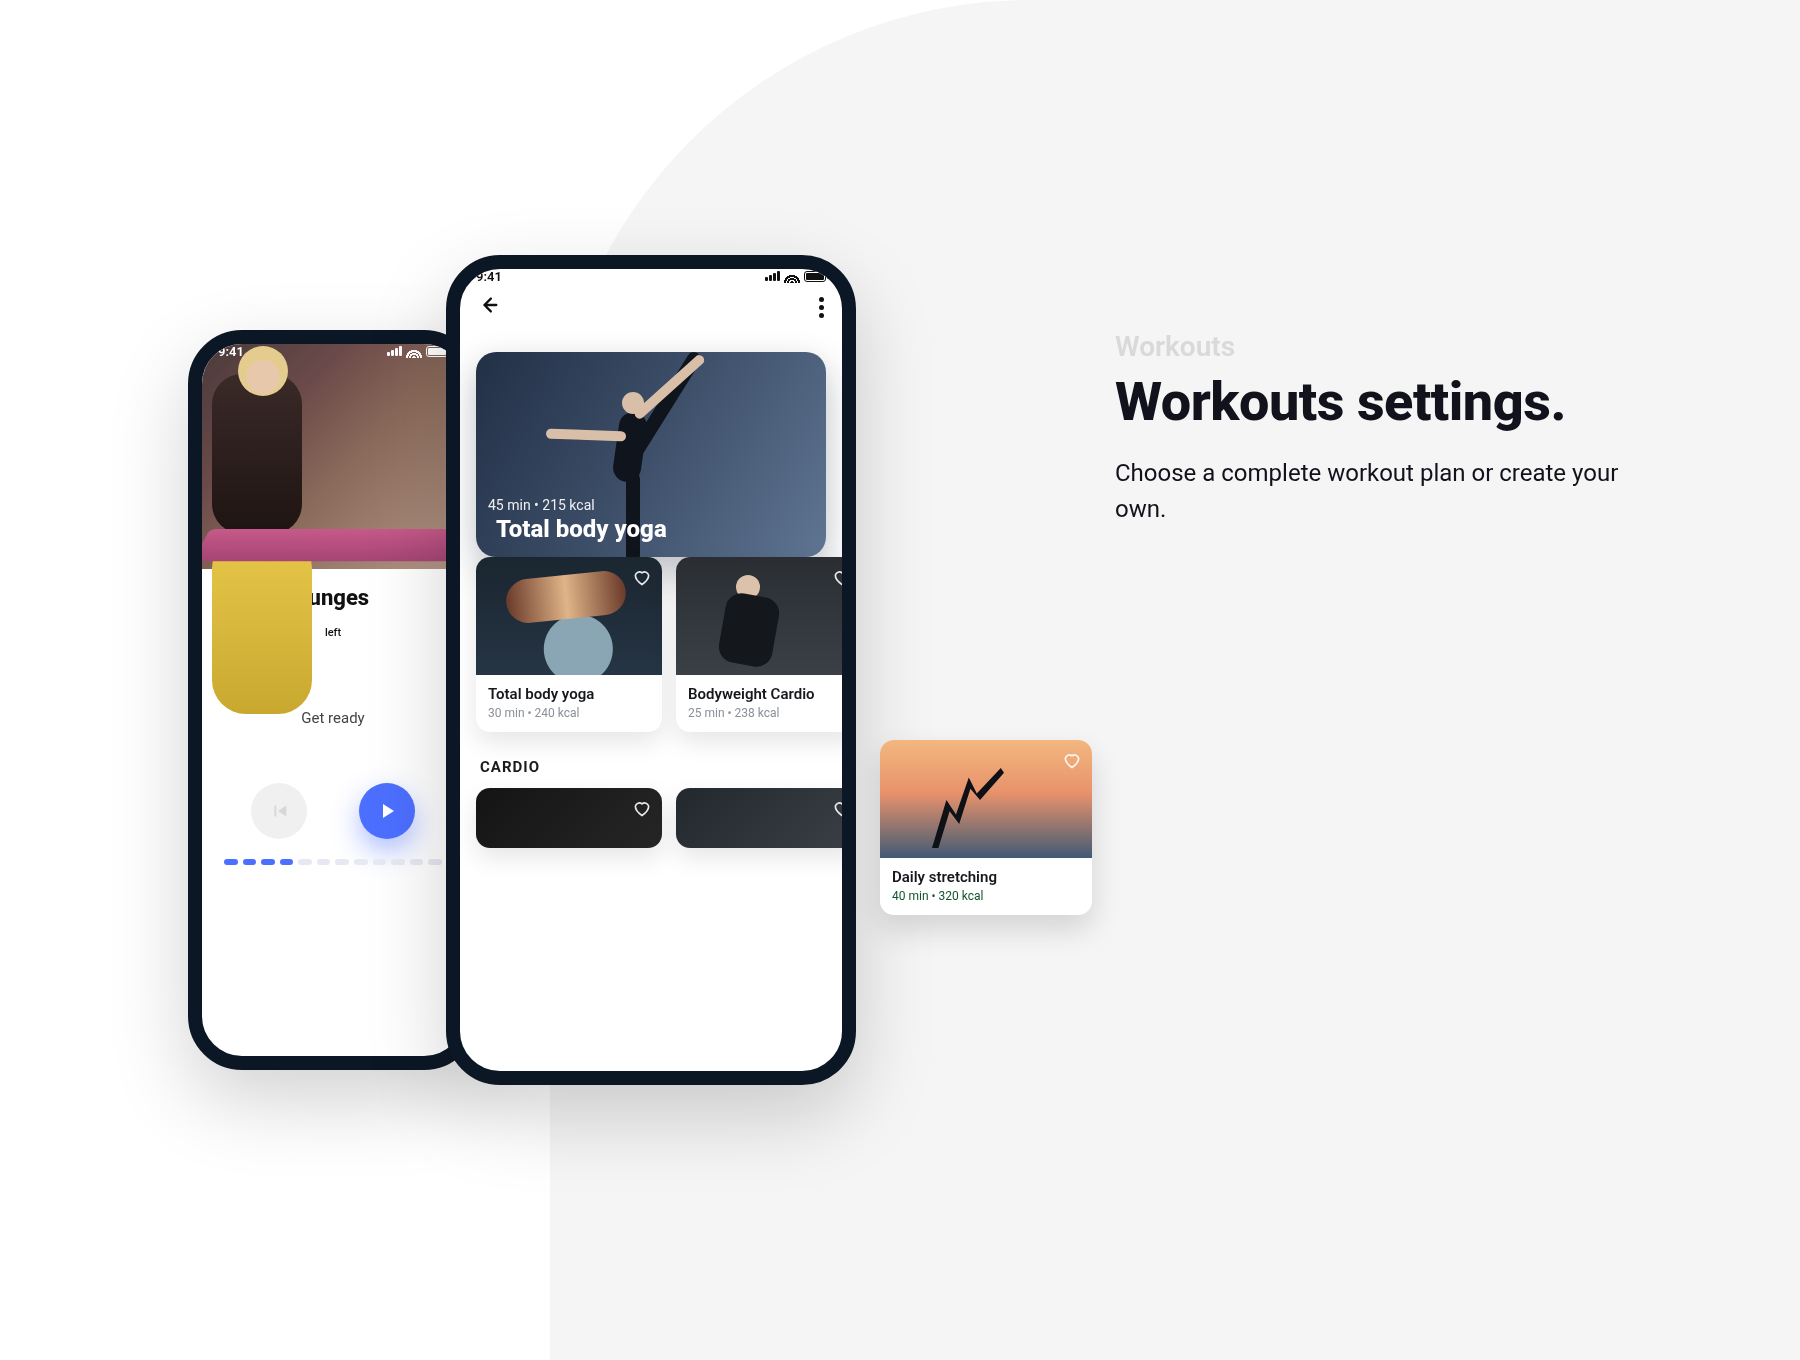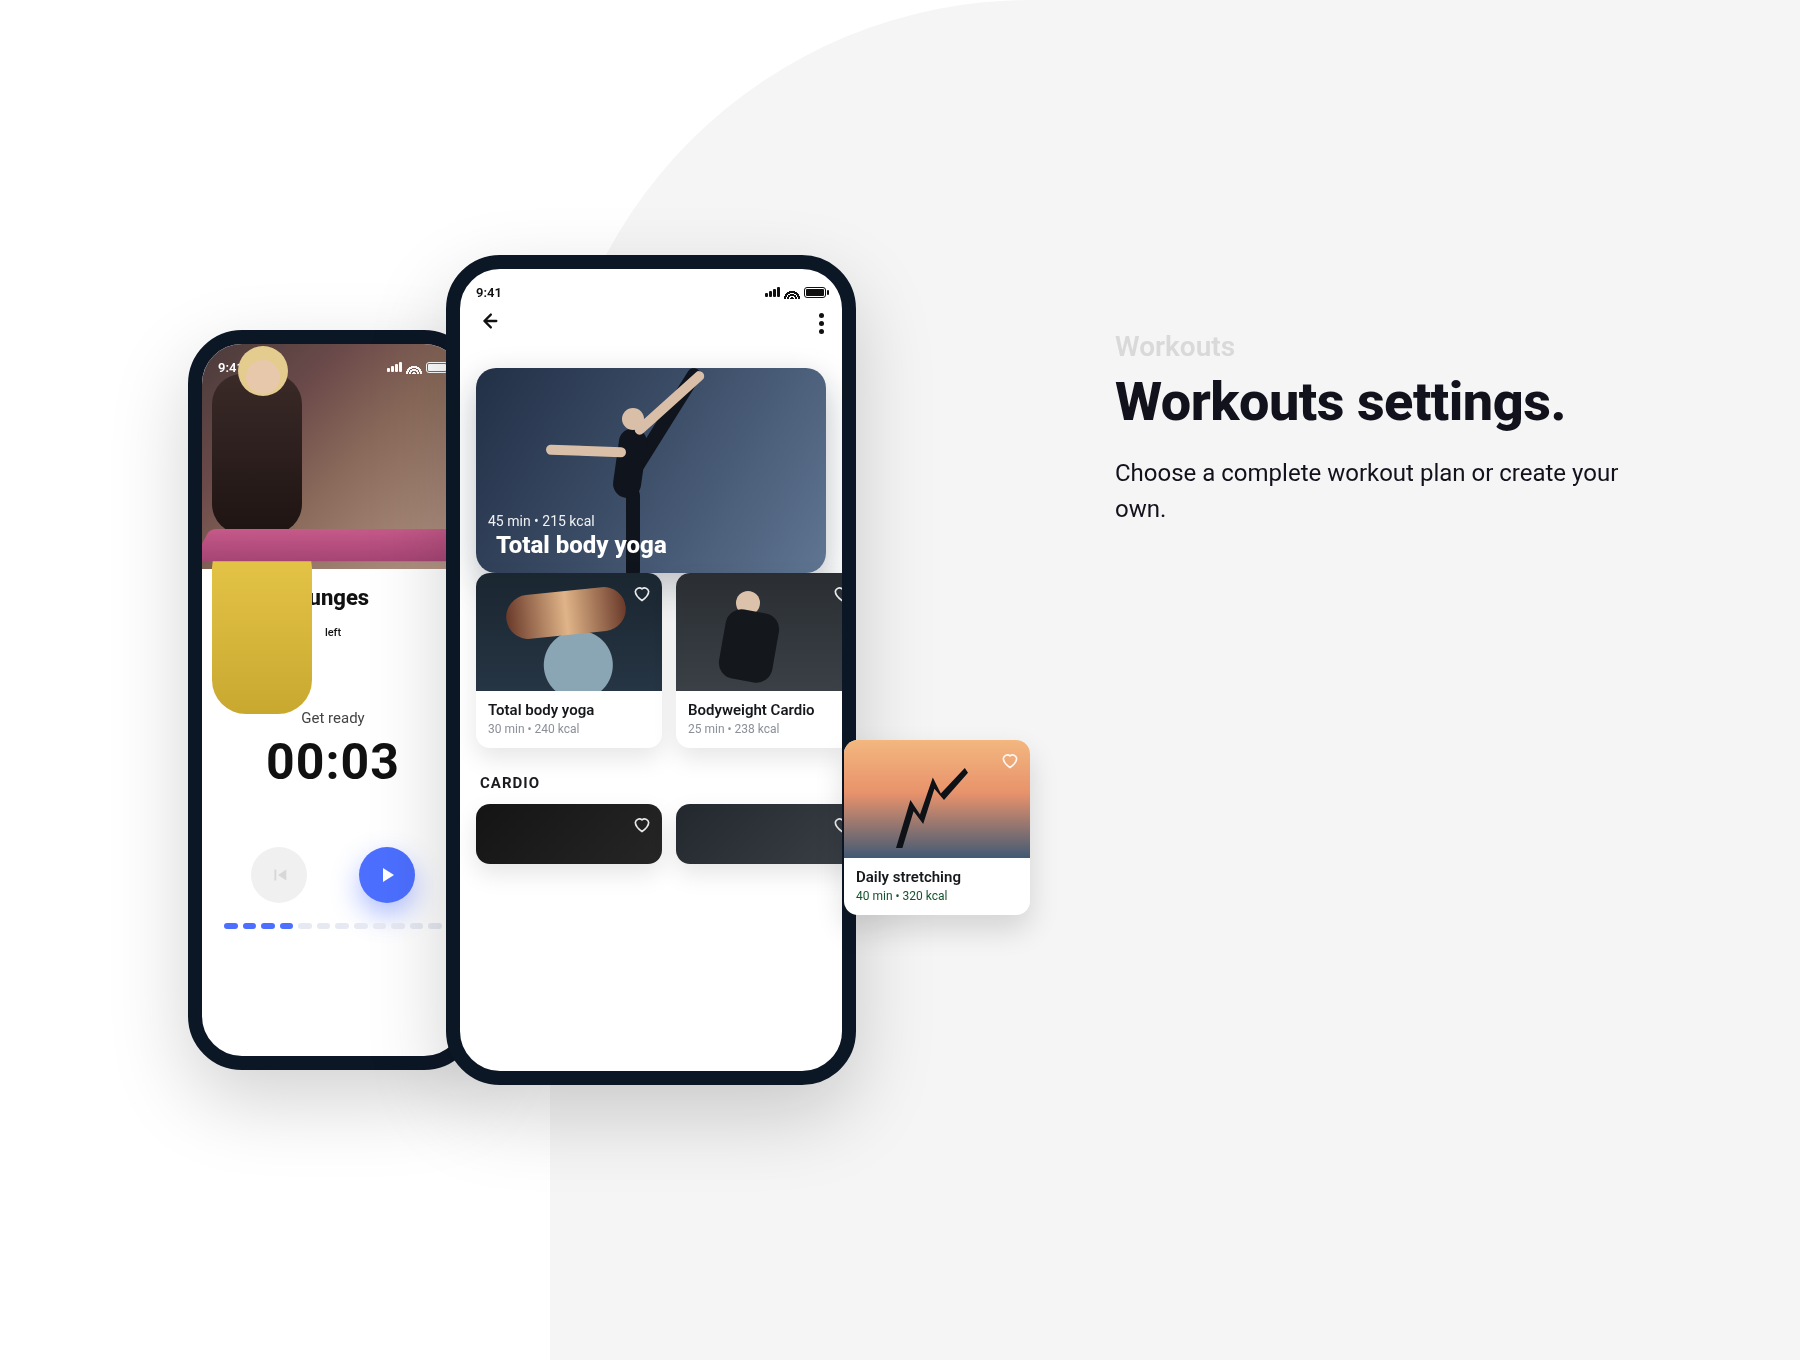--- a/index.html
+++ b/index.html
@@ -6,21 +6,21 @@
   body{width:1800px;height:1360px;background:#fff;position:relative;overflow:hidden;}
   .bg-curve{position:absolute;left:550px;top:0;right:0;bottom:0;background:#f5f5f5;border-top-left-radius:480px 480px;}
   .copy-block{position:absolute;left:1115px;top:330px;width:520px;}
   .copy-kicker{color:#d9d9d9;font-size:28px;font-weight:600;margin-bottom:10px;}
   .copy-title{color:#12121c;font-size:54px;font-weight:800;line-height:1.08;margin-bottom:24px;letter-spacing:-0.5px;}
   .copy-body{color:#12121c;font-size:24px;line-height:1.5;}
   
   .phone{position:absolute;border:14px solid #0c1726;border-radius:54px;background:#fff;box-shadow:0 30px 80px rgba(0,0,0,.18);overflow:hidden;}
   .phone-a{left:188px;top:330px;width:290px;height:740px;}
   .phone-b{left:446px;top:255px;width:410px;height:830px;}
-  .statusbar{display:flex;align-items:center;justify-content:space-between;padding:16px 16px 4px;font-size:13px;font-weight:600;color:#111;}
+  .statusbar{display:flex;align-items:center;justify-content:space-between;padding:0 16px 4px;font-size:13px;font-weight:600;color:#111;}
   .sb-icons{display:flex;gap:4px;align-items:center;}
   .sbbar{display:inline-block;width:3px;background:#111;margin-left:1px;border-radius:1px;}
   .wifi{width:16px;height:12px;position:relative;}
   .wifi:before{content:"";position:absolute;inset:0;background:
     radial-gradient(circle at 50% 100%,#111 0 2px,transparent 2px),
     radial-gradient(circle at 50% 100%,transparent 3px,#111 3px 5px,transparent 5px),
     radial-gradient(circle at 50% 100%,transparent 6px,#111 6px 8px,transparent 8px);}
   .batt{width:22px;height:11px;border:1.5px solid #111;border-radius:3px;position:relative;}
   .batt:after{content:"";position:absolute;right:-4px;top:2px;width:2px;height:5px;background:#111;border-radius:1px;}
   .batt:before{content:"";position:absolute;inset:1px;background:#111;border-radius:1px;}
@@ -82,21 +82,21 @@
   .t2:after{content:"";position:absolute;left:46px;top:38px;width:54px;height:70px;background:#14181c;border-radius:16px;transform:rotate(10deg);}
   .t3{background:linear-gradient(180deg,#f3b77f 0%,#e8926b 45%,#415a74 100%);}
   .t3:after{content:"";position:absolute;left:44px;top:28px;width:80px;height:80px;background:#0e1116;clip-path:polygon(10% 100%,28% 40%,40% 58%,56% 12%,66% 32%,96% 0%,100% 6%,70% 40%,58% 26%,44% 70%,32% 54%,18% 100%);}
   .wcard .meta{padding:10px 12px 12px;}
   .wcard .title{font-size:15px;font-weight:600;color:#16181c;}
   .wcard .sub{font-size:12px;color:#8a8f98;margin-top:3px;}
   .cards-row.cardio .thumb{height:60px;}
   .tc1{background:linear-gradient(135deg,#141414,#262626);}
   .tc2{background:linear-gradient(135deg,#23282e,#3a4046);}
   
-  .float-card{position:absolute;left:844px;top:740px;width:186px;border-radius:14px;background:#fff;box-shadow:0 14px 30px rgba(0,0,0,.14);overflow:hidden;}
+  .float-card{position:absolute;left:880px;top:740px;width:212px;border-radius:14px;background:#fff;box-shadow:0 14px 30px rgba(0,0,0,.14);overflow:hidden;}
   .float-card .thumb{height:118px;}
   .arrow{width:22px;height:22px;}
 </style>
 </head>
 <body>
 
 <div class="bg-curve"></div>
 
 <div class="copy-block">
   <div class="copy-kicker">Workouts</div>
@@ -122,21 +122,20 @@
     <div class="figures">
       <div class="mat"></div>
         <div class="fig1"></div>
         <div class="fig2"></div>
     </div>
   </div>
   <div class="pa-body">
     <div class="pa-ex-title">Lunges</div>
     <div class="pa-ex-sub">left</div>
     <div class="pa-ready">Get ready</div>
-    <div class="pa-timer">00:03</div>
     <div class="pa-controls">
       <div class="ctrl ctrl-prev">
         <svg width="22" height="22" viewBox="0 0 24 24" fill="currentColor">
             <path d="M7 6h2v12H7zM20 6v12l-9-6z"></path>
           </svg>
       </div>
       <div class="ctrl ctrl-play">
         <svg width="24" height="24" viewBox="0 0 24 24" fill="currentColor">
             <path d="M8 5v14l11-7z"></path>
           </svg>

